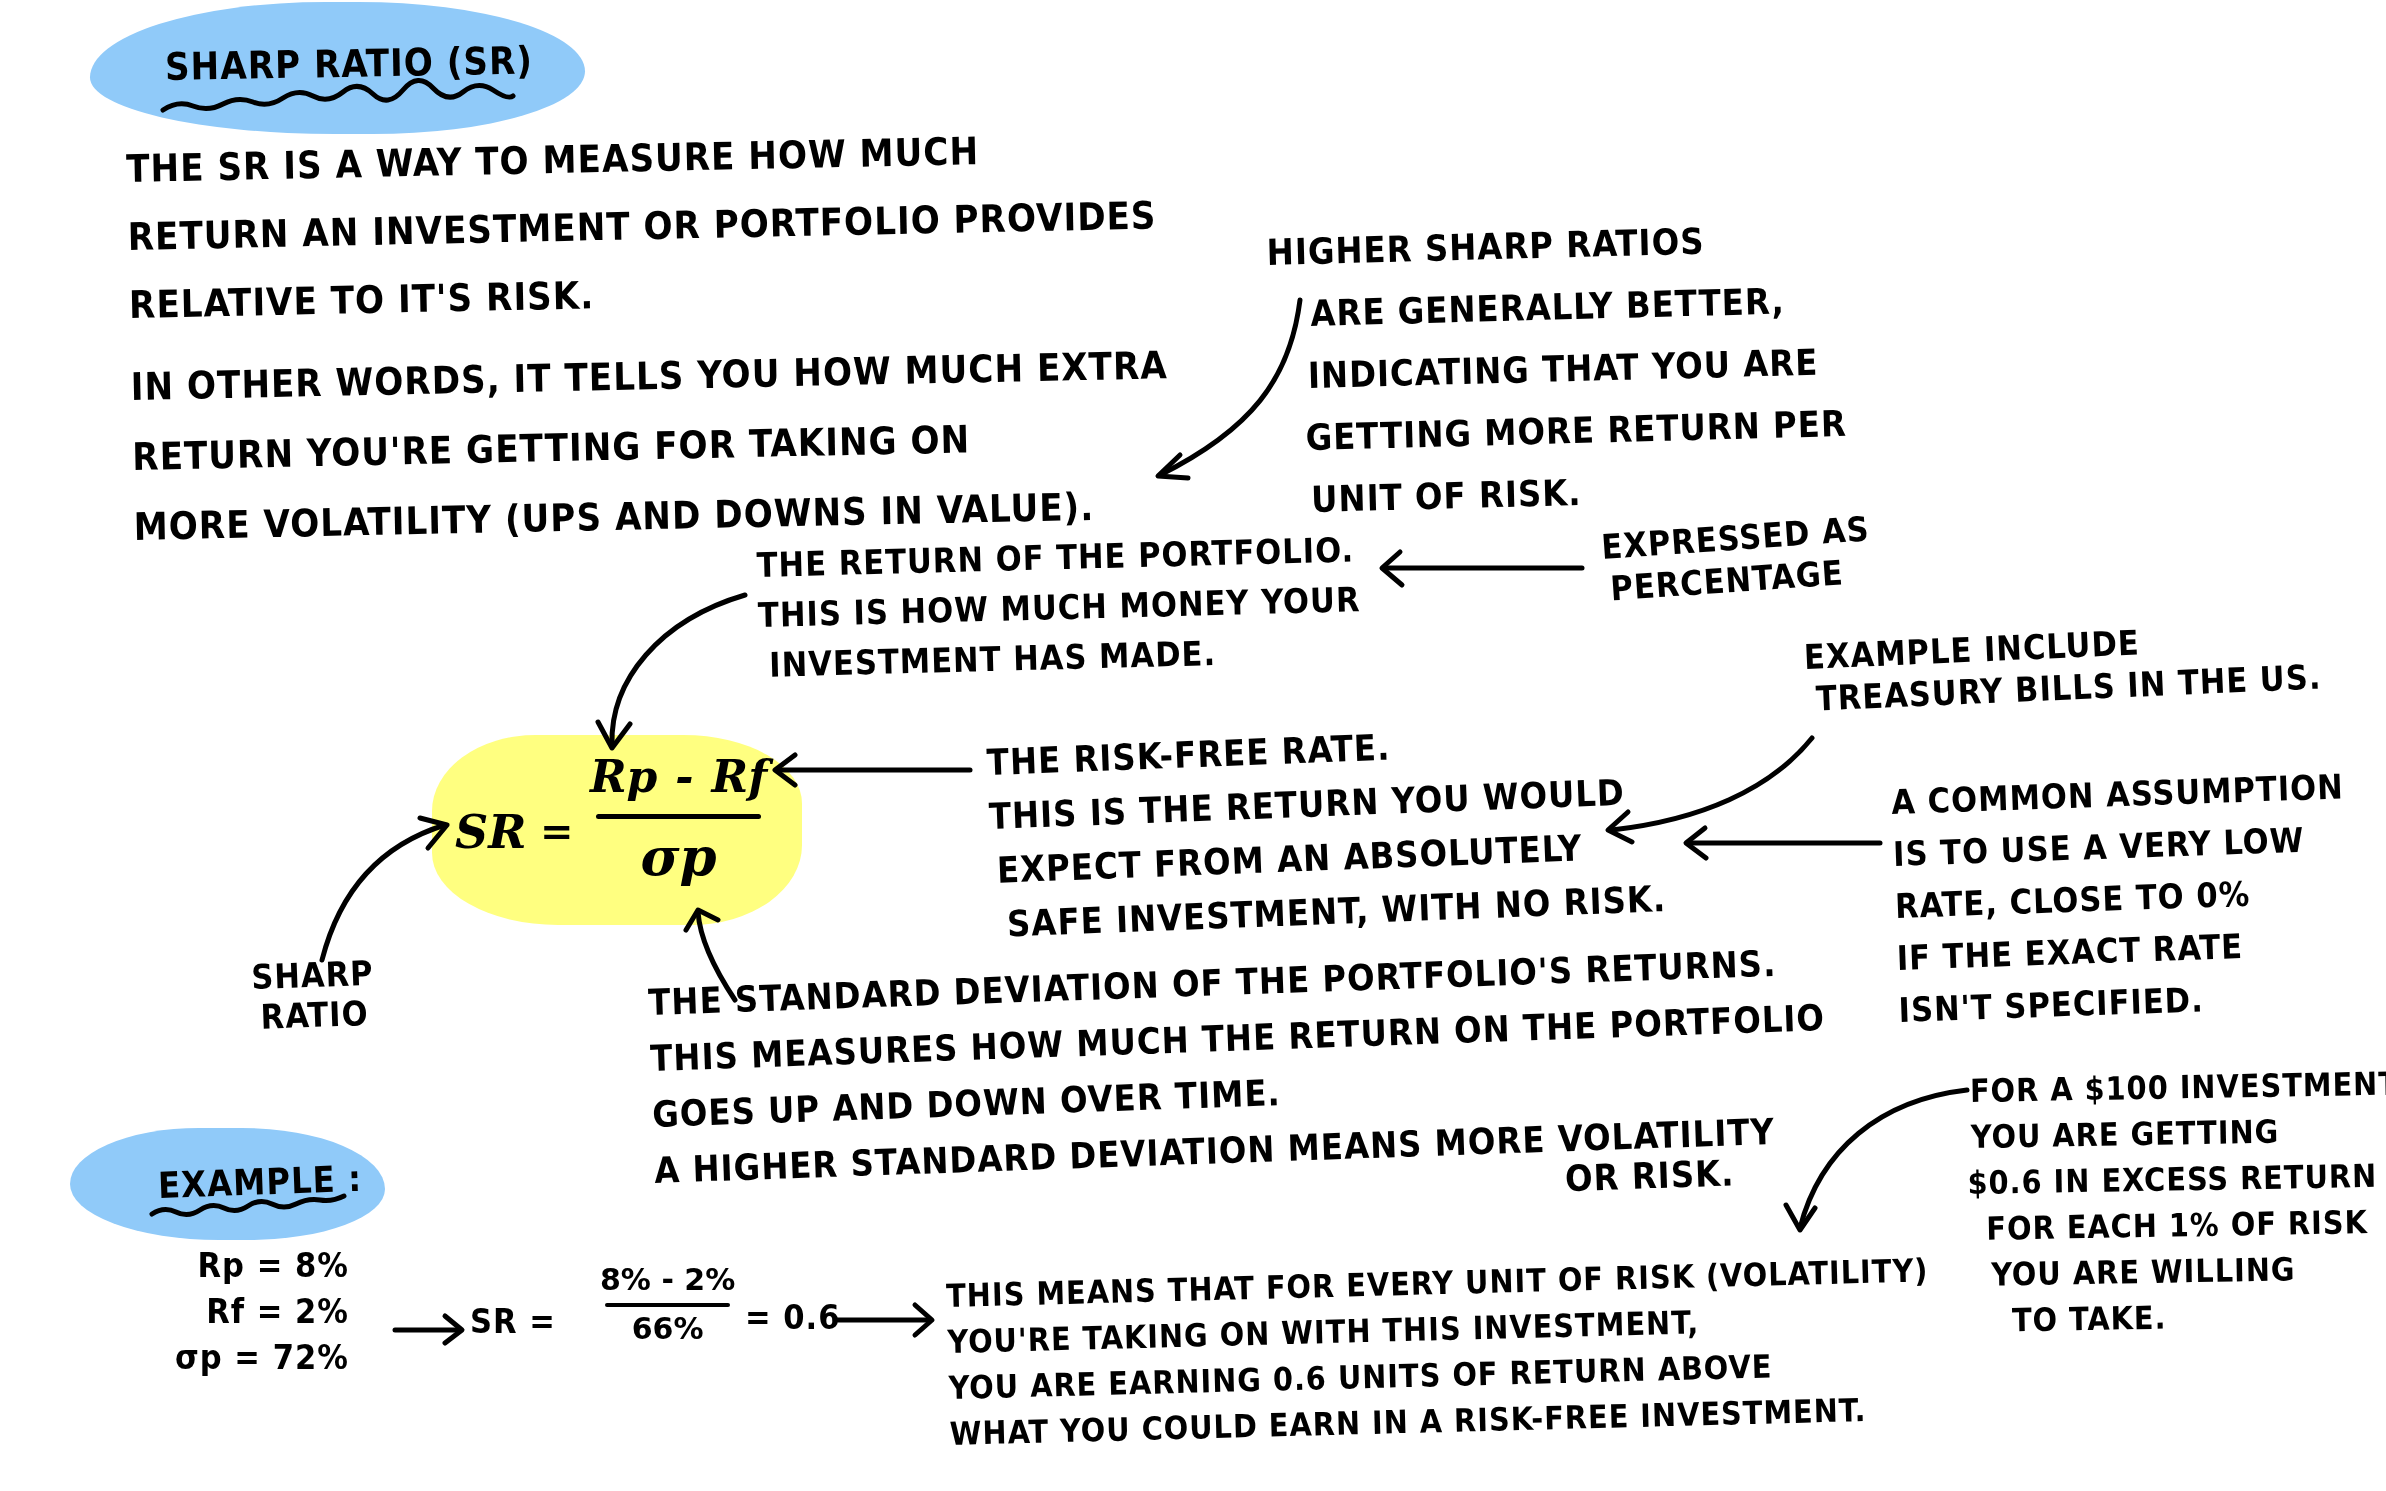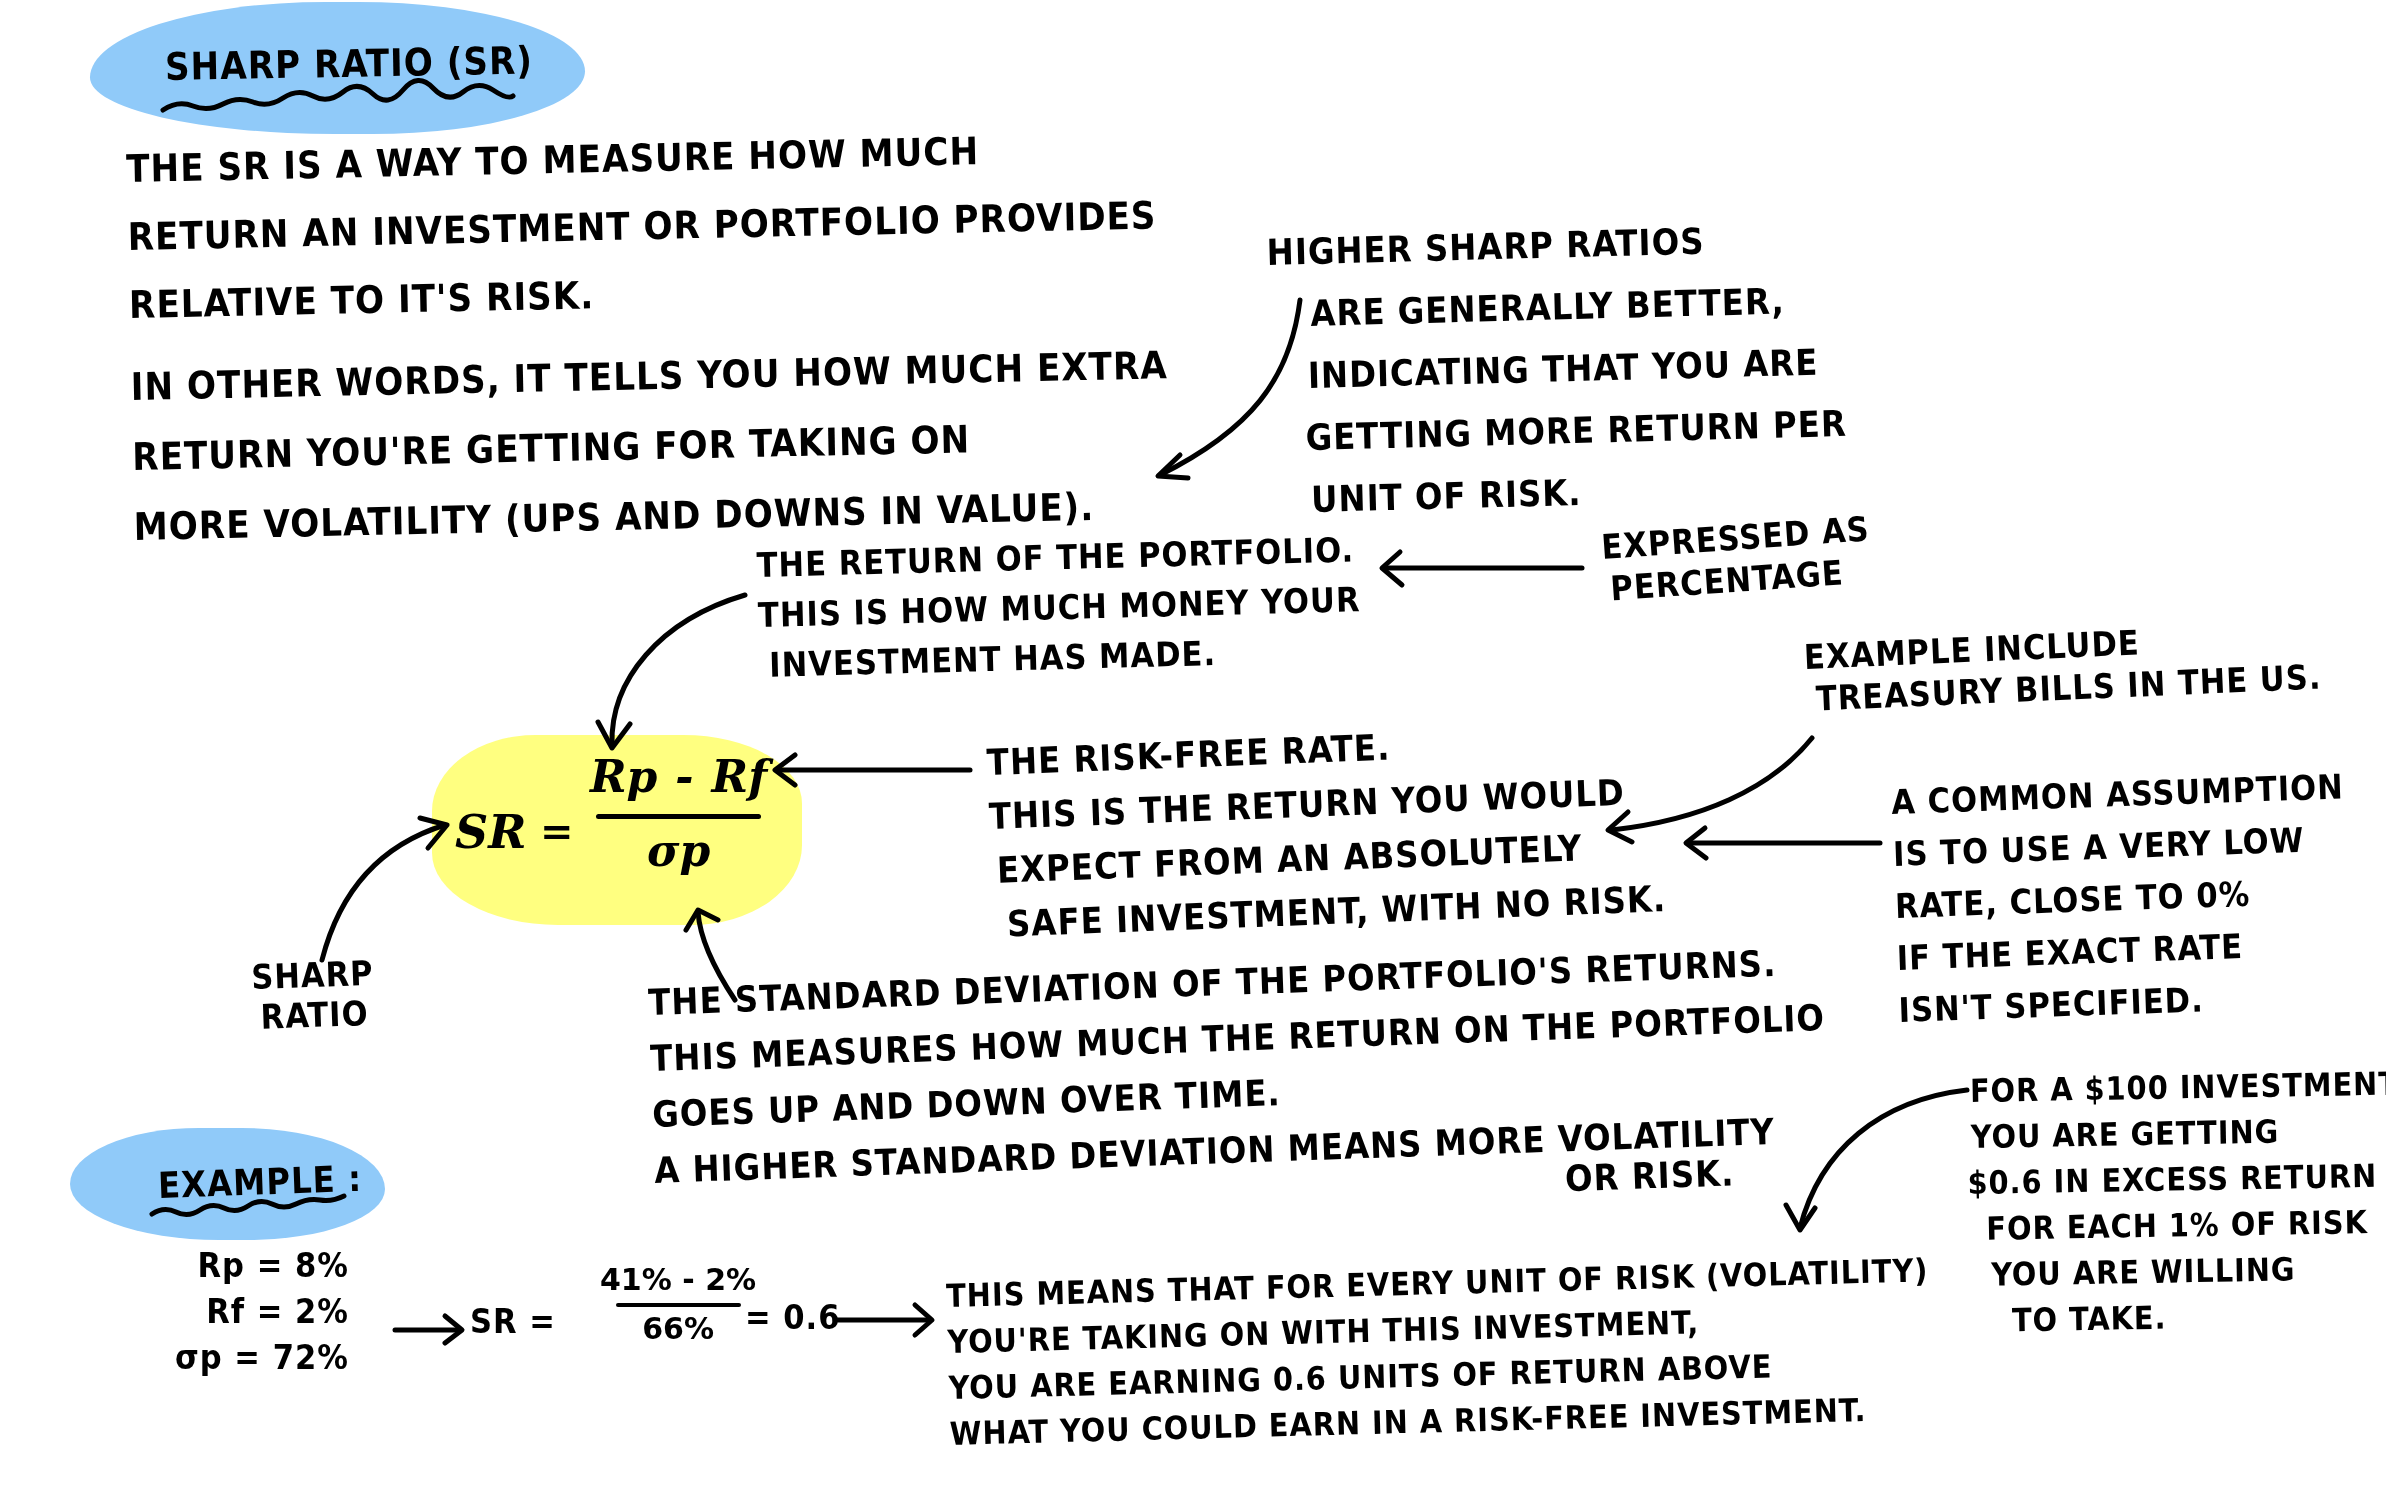--- a/index.html
+++ b/index.html
@@ -104,21 +104,21 @@
 <div style="position:absolute; left:455px; top:745px; width:340px; height:170px;">
   <div class="ital" style="position:absolute; left:0; top:60px; font-size:46px;">SR</div>
   <div class="ital" style="position:absolute; left:85px; top:62px; font-size:40px;">=</div>
   <div class="frac" style="left:135px; top:6px;">
     <div style="display:flex; gap:18px; font-size:44px;">
       <span class="ital">Rp</span>
       <span class="ital">-</span>
       <span class="ital">Rf</span>
     </div>
     <div class="bar" style="width:165px; margin:12px 0 6px 0;"></div>
-    <div class="ital" style="font-size:44px;">σp</div>
+    <div class="ital" style="font-size:53px;">σp</div>
   </div>
 </div>
 
 <div class="t" style="left:252px; top:960px; font-size:34px; transform:rotate(-2deg);">
   <span style="margin-bottom:6px;">SHARP</span>
   <span style="margin-left:8px;">RATIO</span>
 </div>
 
 <div class="t" style="left:990px; top:745px; font-size:36px; transform:rotate(-2.2deg);">
   <span style="margin-bottom:18px;">THE RISK-FREE RATE.</span>
@@ -152,21 +152,21 @@
 
 <div class="t" style="left:175px; top:1248px; font-size:34px; text-transform:none;text-align:right;">
   <span style="margin-bottom:12px;">Rp = 8%</span>
   <span style="margin-bottom:12px;">Rf = 2%</span>
   <span>σp = 72%</span>
 </div>
 
 <div style="position:absolute; left:470px; top:1262px; height:90px; width:360px;">
   <div class="t" style="left:0; top:42px; font-size:34px;">SR =</div>
   <div class="frac" style="left:130px; top:0;">
-    <div style="font-size:30px;">41% - 2%</div>
+    <div style="font-size:30px;">8% - 2%</div>
     <div class="bar" style="width:125px; margin:6px 0 4px 0; height:4px;"></div>
     <div style="font-size:30px;">66%</div>
   </div>
   <div class="t" style="left:275px; top:38px; font-size:34px;">= 0.6</div>
 </div>
 
 <div class="t" style="left:948px; top:1280px; font-size:32px; transform:rotate(-1.5deg);">
   <span style="margin-bottom:14px;">THIS MEANS THAT FOR EVERY UNIT OF RISK (VOLATILITY)</span>
   <span style="margin-bottom:14px;">YOU'RE TAKING ON WITH THIS INVESTMENT,</span>
   <span style="margin-bottom:14px;">YOU ARE EARNING 0.6 UNITS OF RETURN ABOVE</span>

